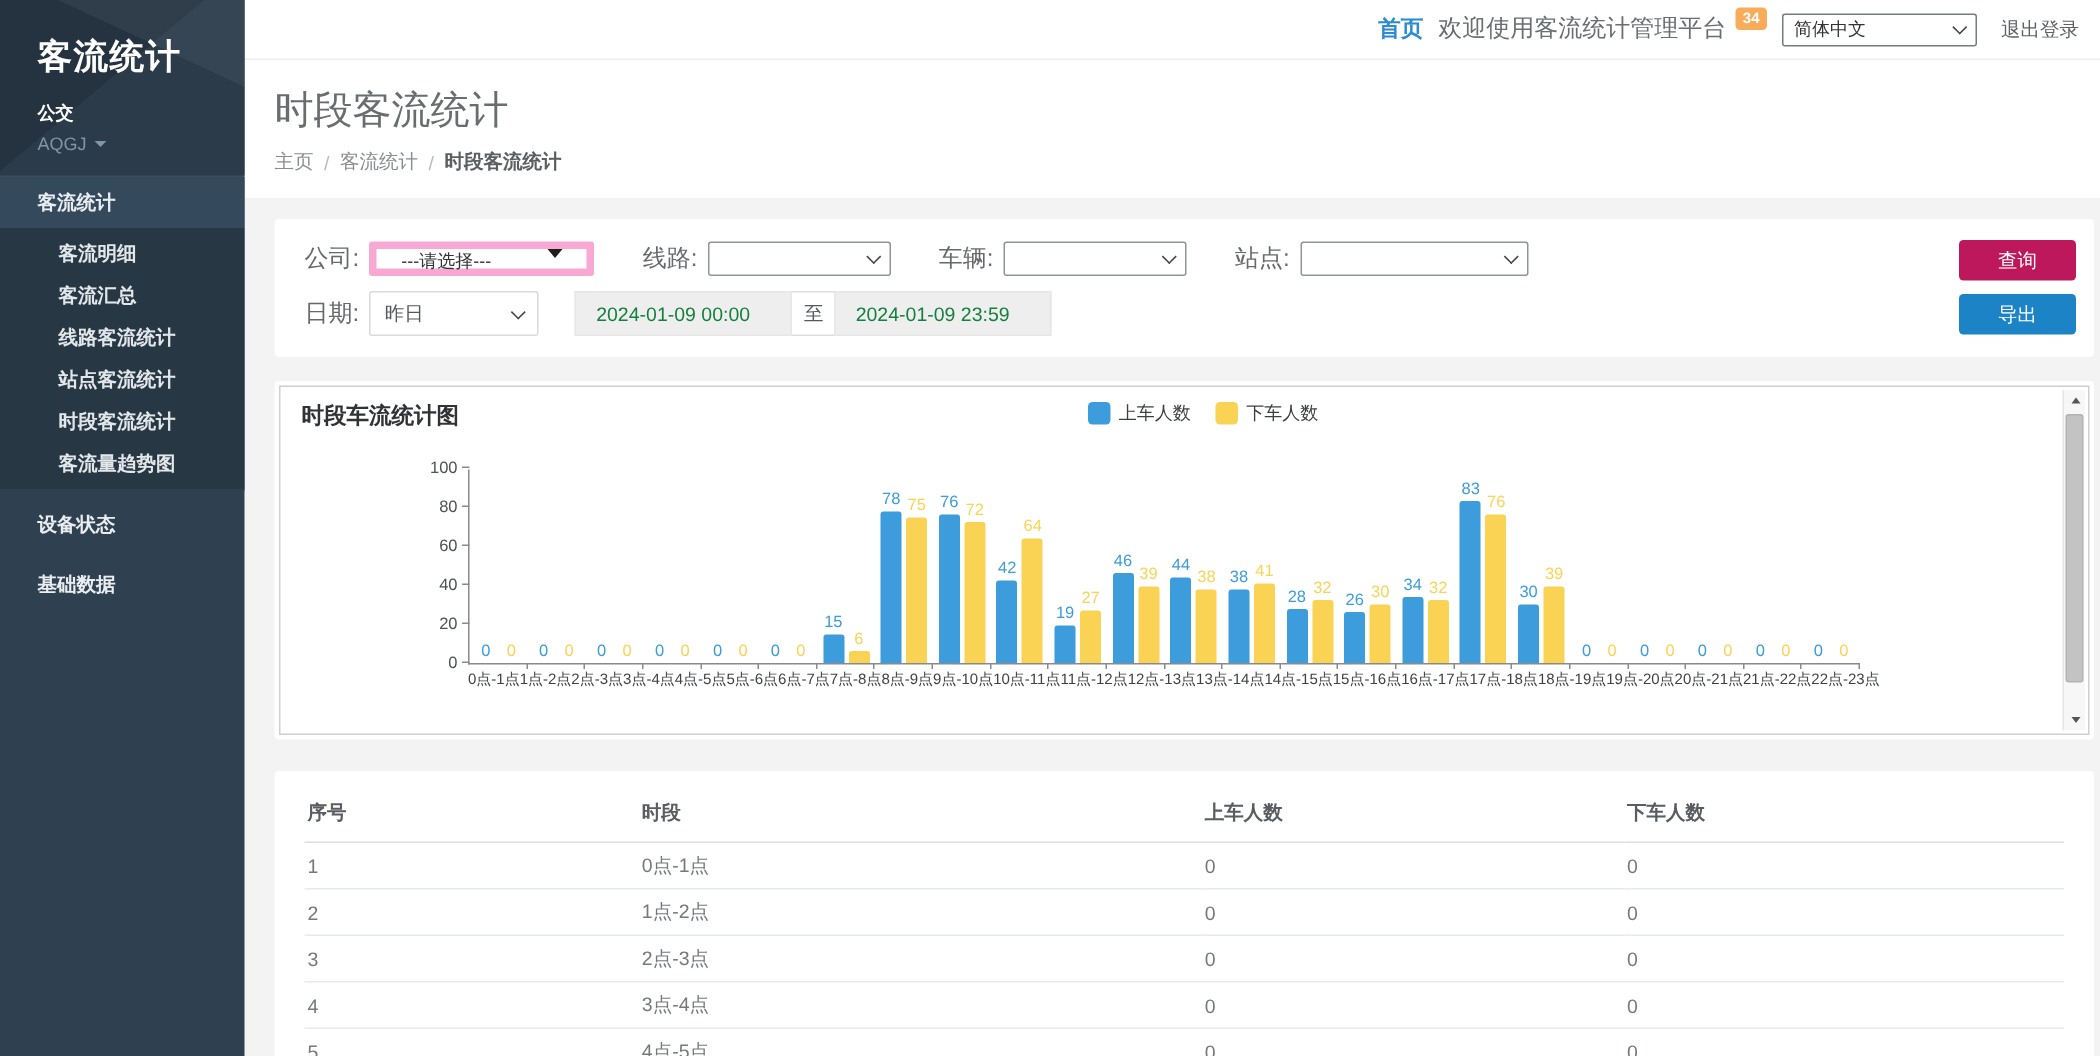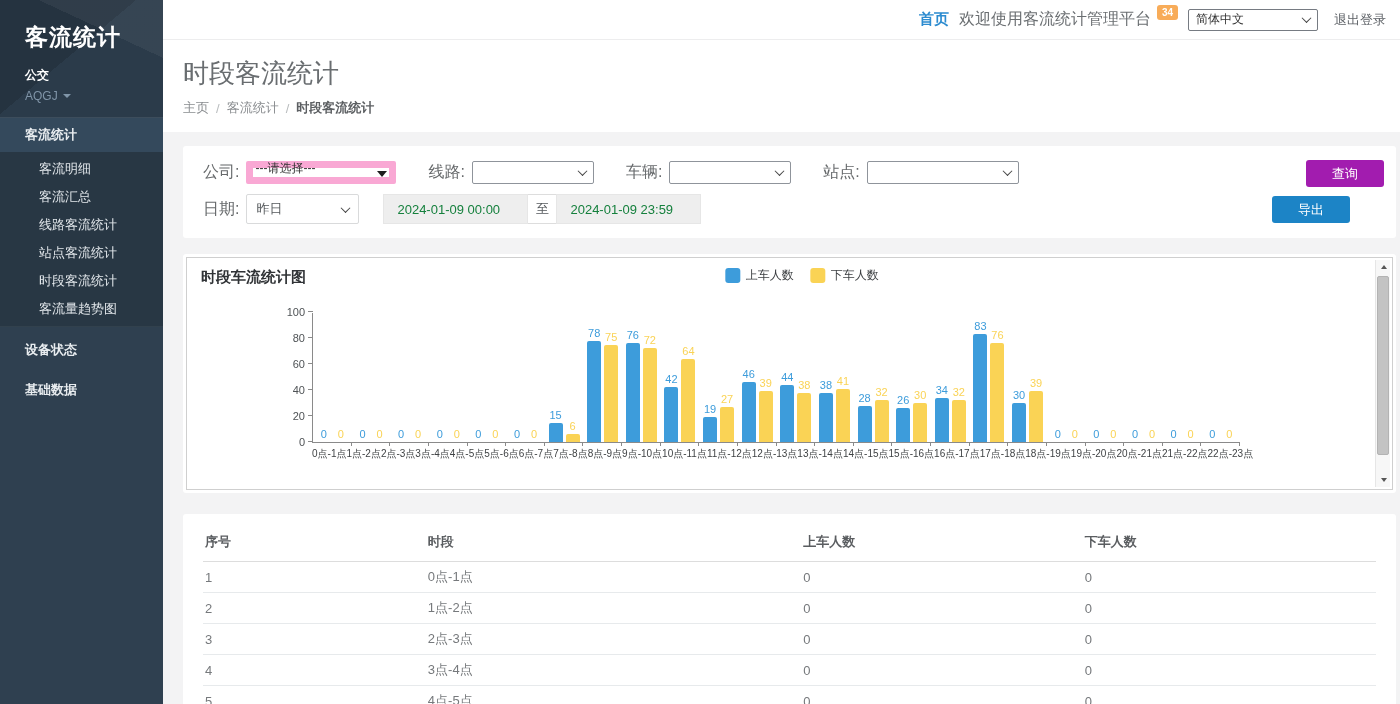--- a/index.html
+++ b/index.html
@@ -16,21 +16,21 @@
       linear-gradient(140deg, rgba(0,0,0,0.14) 0 45%, rgba(0,0,0,0) 45%);
   }
   .app-title { color:#ffffff; font-size:23px; font-weight:bold; letter-spacing:1px; }
   .org-name { color:#ffffff; font-size:12px; font-weight:bold; margin-top:14px; }
   .user-row { color:#8095a8; font-size:12px; margin-top:5px; display:flex; align-items:center; gap:5px; cursor:pointer; }
   .caret-down { width:0; height:0; border-left:4px solid transparent; border-right:4px solid transparent; border-top:4px solid #8095a8; }
   .side-nav { border-top:1px solid rgba(255,255,255,0.07); }
   .nav-section { display:block; padding:8px 0 8px 25px; font-size:13px; font-weight:600; color:#e9edf0; cursor:pointer; }
   .nav-section.active { background:#34495c; }
   .submenu { background:#283744; padding:3px 0; border-bottom:1px solid rgba(255,255,255,0.05); }
-  .submenu-item { display:block; padding:5px 0 5px 39px; font-size:13px; font-weight:400; color:#e2e7eb; cursor:pointer; }
+  .submenu-item { display:block; padding:5px 0 5px 39px; font-size:13px; font-weight:700; color:#e2e7eb; cursor:pointer; }
   .nav-gap { height:6px; }
 
   
   .main { position:absolute; left:163px; top:0; width:1237px; height:704px; }
 
   .topbar { height:40px; background:#ffffff; border-bottom:1px solid #ededee; display:flex; align-items:center; justify-content:flex-end; padding-right:14px; }
   .home-link { color:#2d8cd0; font-size:15px; font-weight:600; margin-right:10px; cursor:pointer; }
   .welcome { color:#6a6e71; font-size:16px; margin-right:6px; }
   .notif-badge { background:#f8ac59; color:#ffffff; font-size:10px; font-weight:bold; padding:2px 5px; border-radius:3px; align-self:flex-start; margin-top:5px; margin-right:10px; }
   .lang-select { width:130px; height:22px; background:#ffffff; border:1px solid #767b82; border-radius:2px; display:flex; align-items:center; justify-content:space-between; padding:0 7px; font-size:12px; color:#333; cursor:pointer; margin-right:16px; }
@@ -46,29 +46,29 @@
 
   .content { padding:14px 4px 0 20px; }
   .panel { background:#ffffff; border-radius:3px; }
 
   
   .filter-panel { position:relative; padding:15px 12px 14px 20px; }
   .f-row { display:flex; align-items:center; }
   .f-row1 { margin-bottom:10px; gap:0; }
   .f-label { font-size:16px; color:#676a6c; margin-right:7px; white-space:nowrap; }
   .f-group { display:flex; align-items:center; margin-right:32px; }
-  .sel-custom { width:150px; height:23px; background:#fff; border:7px solid #f9a8d4; border-radius:2px; display:flex; align-items:flex-end; justify-content:space-between; padding:0 2px; font-size:12px; color:#333; cursor:pointer; }
+  .sel-custom { width:150px; height:23px; background:#fff; border:5px solid #f9a8d4; border-radius:2px; display:flex; align-items:flex-start; justify-content:space-between; padding:0 16px; font-size:12px; color:#333; cursor:pointer; }
   .tri-black { width:0; height:0; border-left:5px solid transparent; border-right:5px solid transparent; border-top:6px solid #1d1d1d; }
   .sel-native { width:122px; height:23px; background:#fff; border:1px solid #8f949b; border-radius:2px; display:flex; align-items:center; justify-content:space-between; padding:0 7px; font-size:12px; color:#333; cursor:pointer; }
   .sel-date { width:113px; height:30px; background:#fff; border:1px solid #d9dadb; border-radius:2px; display:flex; align-items:center; justify-content:space-between; padding:0 9px; font-size:13px; color:#55595c; cursor:pointer; }
   .date-input { width:145px; height:30px; background:#eeeeee; border:1px solid #e6e6e6; display:flex; align-items:center; padding-left:13px; font-size:13px; color:#15803d; cursor:text; }
   .date-sep { width:28px; height:30px; background:#ffffff; border:1px solid #dddddd; border-left:none; border-right:none; display:flex; align-items:center; justify-content:center; font-size:13px; color:#55595c; }
   .btn-col { position:absolute; right:12px; top:14px; display:flex; flex-direction:column; gap:9px; }
   .btn { width:78px; height:27px; border:none; border-radius:3px; color:#ffffff; font-size:13px; cursor:pointer; font-family:inherit; }
-  .btn-query { background:#a21caf;margin-left:34px; }
+  .btn-query { background:#be185d; }
   .btn-export { background:#1c84c6; }
 
   
   .chart-panel { margin-top:16px; padding:3px; }
   .chart-box { position:relative; border:1px solid #cfcfcf; height:233px; background:#fff; overflow:hidden; }
   .chart-title { padding:10px 0 0 14px; font-size:15px; font-weight:bold; color:#303336; }
   .legend { position:absolute; top:9px; left:50%; transform:translateX(-42%); display:flex; gap:16px; }
   .legend-item { display:flex; align-items:center; gap:6px; cursor:pointer; }
   .legend-swatch { width:15px; height:15px; border-radius:3px; }
   .legend-label { font-size:12px; color:#3c3f42; }

